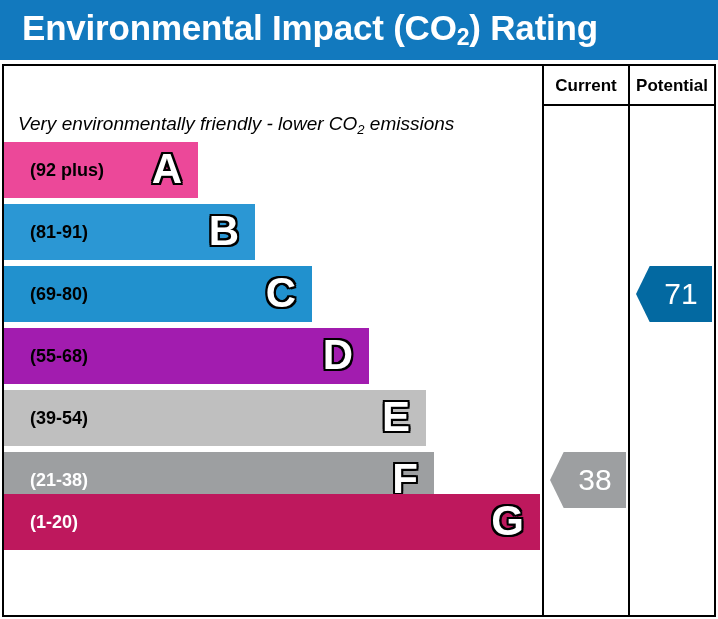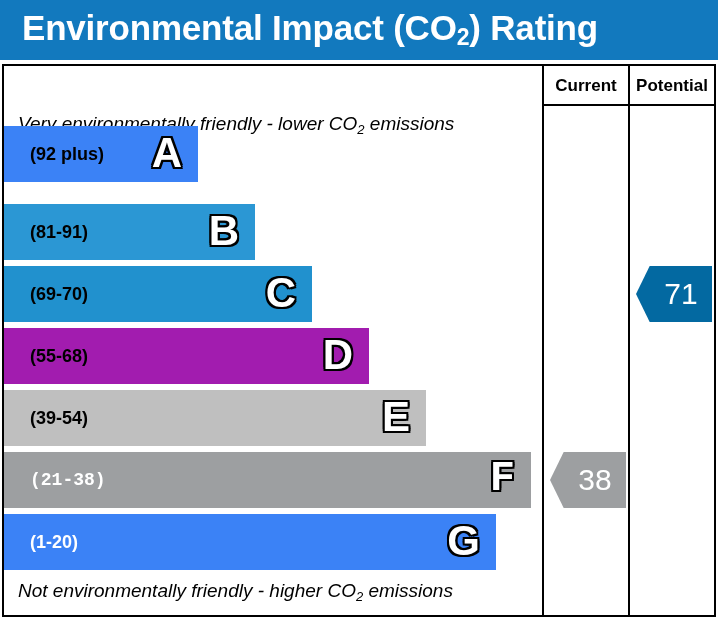--- a/index.html
+++ b/index.html
@@ -177,48 +177,47 @@
 
     <div class="vline col-current"></div>
     <div class="vline col-potential"></div>
     <div class="hline-header"></div>
 
     <div class="col-header potential">Potential</div>
     <div class="col-header current">Current</div>
 
     <div class="caption top"><span>Very environmentally friendly - lower CO</span><sub>2</sub><span> emissions</span></div>
 
-    <div class="caption bottom"><span>Not environmentally friendly - higher CO</span><sub>2</sub><span> emissions</span></div>
 
     <div id="bands-layer">
-        <div class="band" style="top: 60px; width: 194px; background: #3b82f6;">
+        <div class="band" style="top: 76px; width: 194px; background: #ec4899;">
           <span class="band-range" style="color: rgb(0, 0, 0);">(92 plus)</span>
           <span class="band-letter" style="right: 16px;">A</span>
         </div>
         <div class="band" style="top: 138px; width: 251px; background: rgb(43, 151, 212);">
           <span class="band-range" style="color: rgb(0, 0, 0);">(81-91)</span>
           <span class="band-letter" style="right: 16px;">B</span>
         </div>
         <div class="band" style="top: 200px; width: 308px; background: rgb(33, 145, 206);">
-          <span class="band-range" style="color: rgb(0, 0, 0);">(69-70)</span>
+          <span class="band-range" style="color: rgb(0, 0, 0);">(69-80)</span>
           <span class="band-letter" style="right: 16px;">C</span>
         </div>
         <div class="band" style="top: 262px; width: 365px; background: #a21caf;">
           <span class="band-range" style="color: rgb(0, 0, 0);">(55-68)</span>
           <span class="band-letter" style="right: 16px;">D</span>
         </div>
         <div class="band" style="top: 324px; width: 422px; background: rgb(191, 191, 191);">
           <span class="band-range" style="color: rgb(0, 0, 0);">(39-54)</span>
           <span class="band-letter" style="right: 16px;">E</span>
         </div>
-        <div class="band" style="top: 386px; width: 527px; background: rgb(157, 159, 161); font-family: Liberation Mono, monospace;">
+        <div class="band" style="top: 386px; width: 430px; background: rgb(157, 159, 161);">
           <span class="band-range" style="color: rgb(255, 255, 255);">(21-38)</span>
           <span class="band-letter" style="right: 16px;">F</span>
         </div>
-        <div class="band" style="top: 448px; width: 492px; background: #3b82f6;">
+        <div class="band" style="top: 428px; width: 536px; background: #be185d;">
           <span class="band-range" style="color: rgb(255, 255, 255);">(1-20)</span>
           <span class="band-letter" style="right: 16px;">G</span>
         </div>
       </div>
     <div id="markers-layer">
         <div class="marker" style="left: 546px; width: 76px; top: 386px; background: rgb(157, 159, 161);">
           <span class="marker-value">38</span>
         </div>
         <div class="marker" style="left: 632px; width: 76px; top: 200px; background: #0369a1;">
           <span class="marker-value">71</span>

